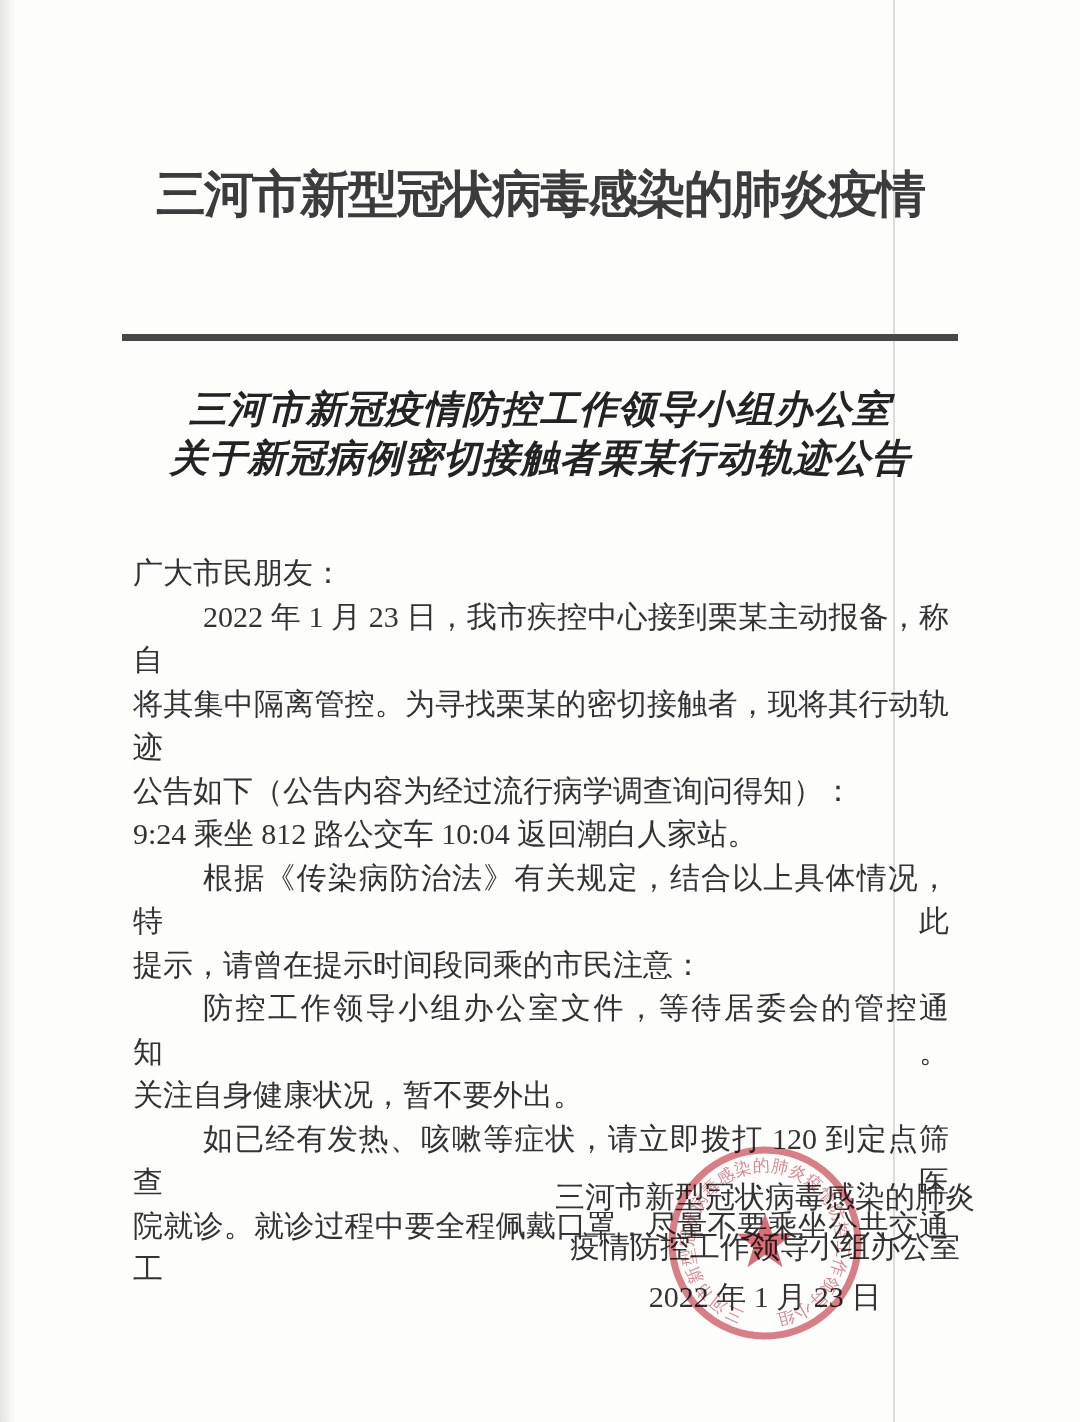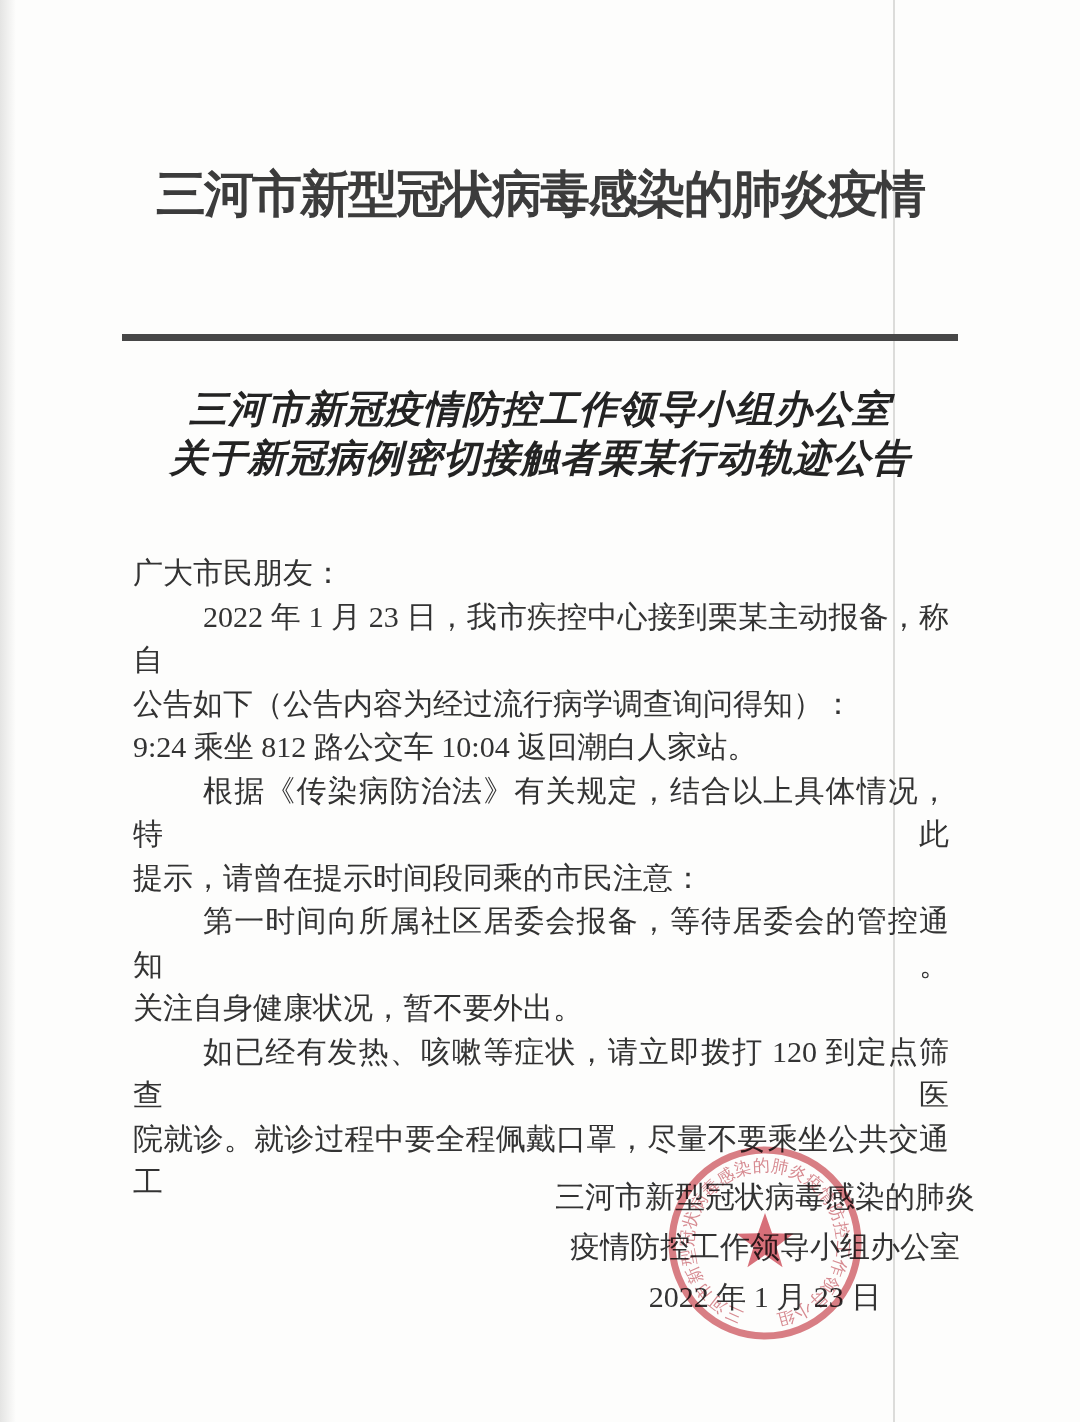--- a/index.html
+++ b/index.html
@@ -74,25 +74,26 @@
   <div class="rule"></div>
 
   <div class="subject">
     <div>三河市新冠疫情防控工作领导小组办公室</div>
     <div>关于新冠病例密切接触者栗某行动轨迹公告</div>
   </div>
 
   <div class="body-text">
     <div class="ln">广大市民朋友：</div>
     <div class="ln indent fill">2022 年 1 月 23 日，我市疾控中心接到栗某主动报备，称自</div>
+    <div class="ln fill">将其集中隔离管控。为寻找栗某的密切接触者，现将其行动轨迹</div>
     <div class="ln">公告如下（公告内容为经过流行病学调查询问得知）：</div>
     <div class="ln">9:24 乘坐 812 路公交车 10:04 返回潮白人家站。</div>
     <div class="ln indent fill">根据《传染病防治法》有关规定，结合以上具体情况，特此</div>
     <div class="ln">提示，请曾在提示时间段同乘的市民注意：</div>
-    <div class="ln indent fill">第一时间向所属社区居委会报备，等待居委会的管控通知。</div>
+    <div class="ln indent fill">防控工作领导小组办公室文件，等待居委会的管控通知。</div>
     <div class="ln">关注自身健康状况，暂不要外出。</div>
     <div class="ln indent fill">如已经有发热、咳嗽等症状，请立即拨打 120 到定点筛查医</div>
     <div class="ln fill">院就诊。就诊过程中要全程佩戴口罩，尽量不要乘坐公共交通工</div>
 
   </div>
 
   <div class="signature">
     <div>三河市新型冠状病毒感染的肺炎</div>
     <div>疫情防控工作领导小组办公室</div>
     <div>2022 年 1 月 23 日</div>

